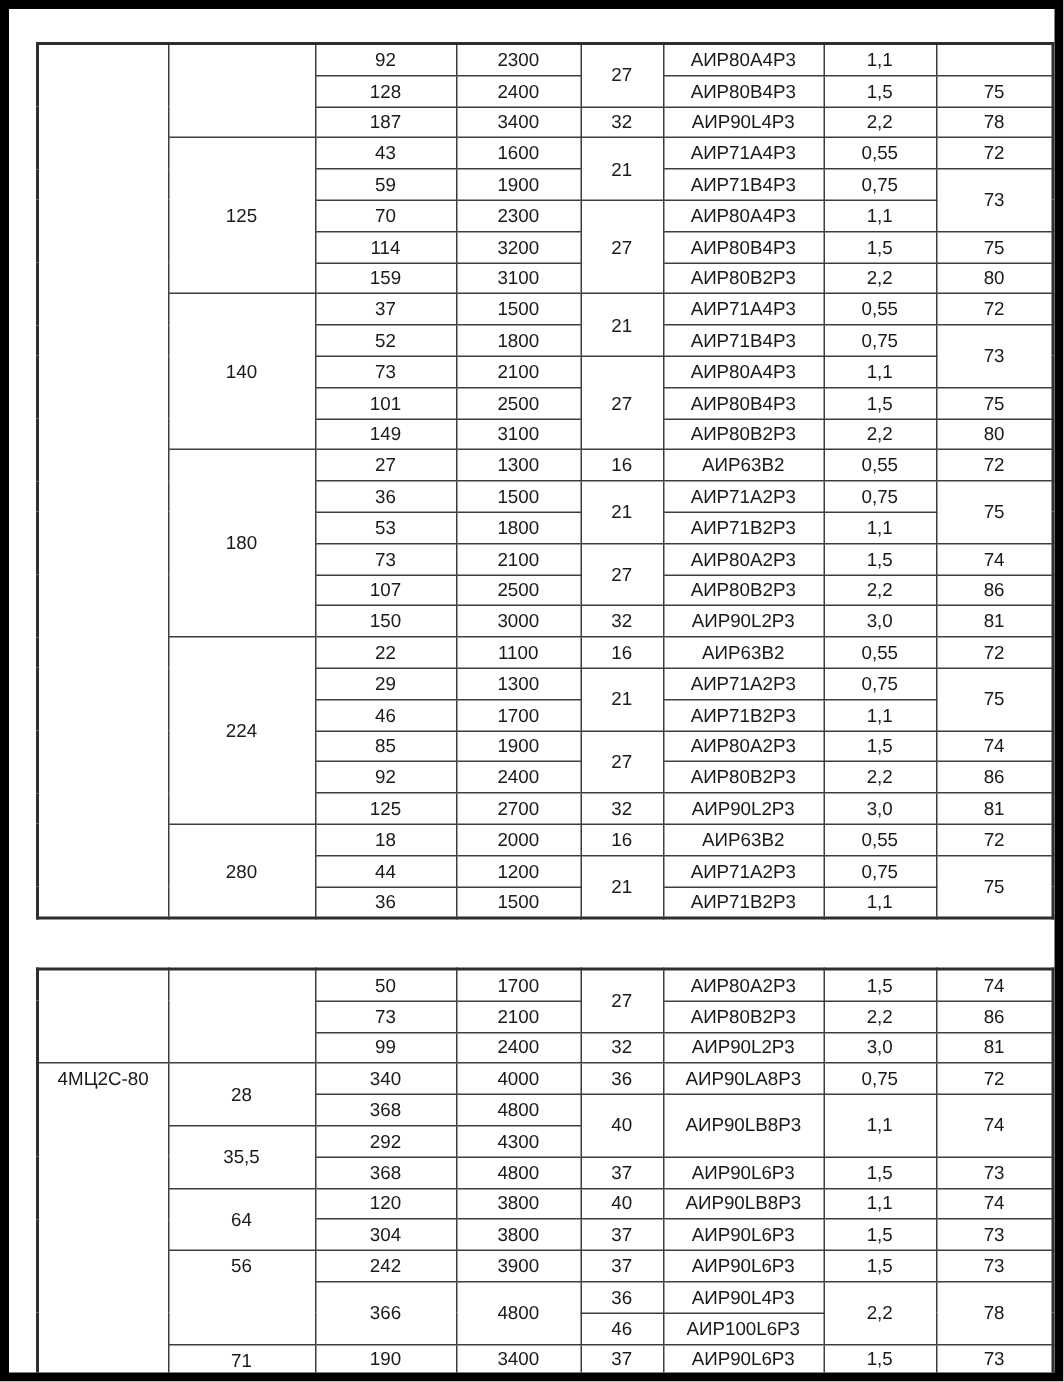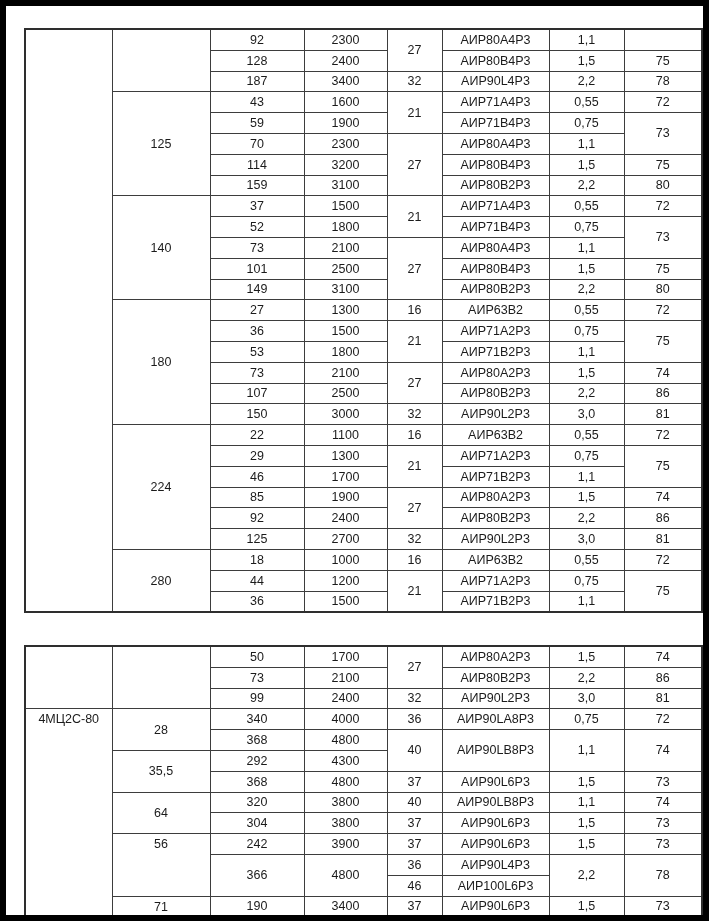--- a/index.html
+++ b/index.html
@@ -242,21 +242,21 @@
           <td>125</td>
           <td>2700</td>
           <td>32</td>
           <td>АИР90L2Р3</td>
           <td>3,0</td>
           <td>81</td>
         </tr>
         <tr>
           <td rowspan="3">280</td>
           <td>18</td>
-          <td>1000</td>
+          <td>2000</td>
           <td>16</td>
           <td>АИР63В2</td>
           <td>0,55</td>
           <td>72</td>
         </tr>
         <tr>
           <td>44</td>
           <td>1200</td>
           <td rowspan="2">21</td>
           <td>АИР71А2Р3</td>
@@ -334,21 +334,21 @@
         <tr>
           <td>368</td>
           <td>4800</td>
           <td>37</td>
           <td>АИР90L6Р3</td>
           <td>1,5</td>
           <td>73</td>
         </tr>
         <tr>
           <td rowspan="2">64</td>
-          <td>320</td>
+          <td>120</td>
           <td>3800</td>
           <td>40</td>
           <td>АИР90LB8Р3</td>
           <td>1,1</td>
           <td>74</td>
         </tr>
         <tr>
           <td>304</td>
           <td>3800</td>
           <td>37</td>

